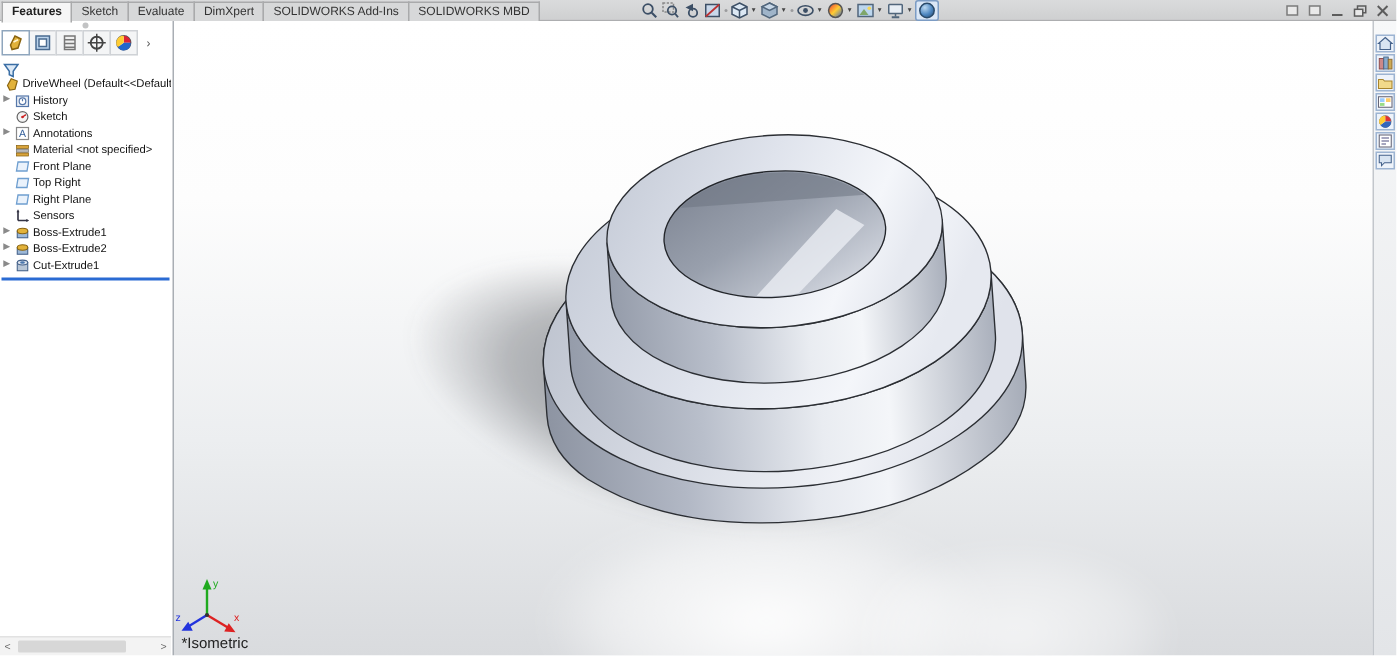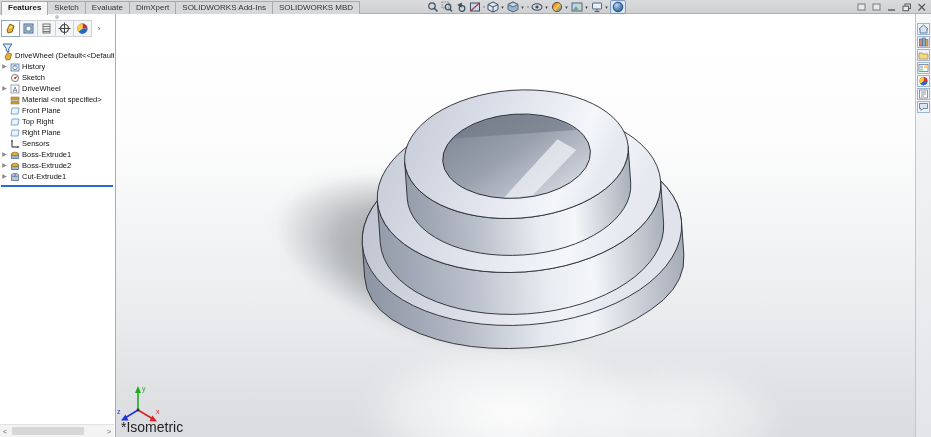--- a/index.html
+++ b/index.html
@@ -45,21 +45,21 @@
   .trow.root{padding-left:2px}
   .rollback{height:2px;background:#2a6bd3;margin:3px 1px 0 1px}
   .hscroll{position:absolute;left:0;bottom:0;right:1px;height:12px;background:#f3f3f3;
     border-top:1px solid #e2e2e2;display:flex;align-items:center}
   .hscroll .arr{width:10px;text-align:center;font-size:7px;color:#666;line-height:11px}
   .hscroll .track{flex:1;height:10px;position:relative}
   .hscroll .thumb{position:absolute;left:2px;top:1px;width:72px;height:8px;background:#d7d7d7;border-radius:1px}
   
   .viewport{position:absolute;left:116px;top:14px;width:799px;height:423px;
     background:linear-gradient(180deg,#ffffff 0%,#fdfdfd 28%,#eceef0 66%,#d9dbde 100%);overflow:hidden}
-  .viewlabel{position:absolute;left:5px;bottom:2px;font-size:14px;color:#222}
+  .viewlabel{position:absolute;left:5px;bottom:2px;font-size:10px;color:#222}
   
   .taskpane{position:absolute;right:0;top:14px;width:16px;bottom:0;
     background:linear-gradient(180deg,#f7f8f9,#e3e5e8);border-left:1px solid #c2c6cb;box-sizing:border-box}
   .tpicons{position:absolute;left:1px;top:9px;display:flex;flex-direction:column;gap:1px}
   .tpicon{width:13px;height:12px;border:1px solid #9db4d2;background:#eef3fa;
     display:flex;align-items:center;justify-content:center;box-sizing:border-box}
 </style>
 </head>
 <body>
 
@@ -285,21 +285,21 @@
     </div>
 
     <div class="trow">
       <span class="arrow">▶</span>
       <span class="ticon">
         <svg width="10" height="10">
             <rect x="1" y="1" width="8" height="8" fill="#fff" stroke="#888" stroke-width="0.8"></rect>
             <text x="5" y="7.6" font-size="7" text-anchor="middle" fill="#335f9a" font-family="Liberation Sans,sans-serif">A</text>
           </svg>
       </span>
-      <span class="tlabel">DriveWheel</span>
+      <span class="tlabel">Annotations</span>
     </div>
 
     <div class="trow">
       <span class="noarrow"></span>
       <span class="ticon">
         <svg width="10" height="10">
             <rect x="1" y="2" width="8" height="2" fill="#d9a43c" stroke="#8a6410" stroke-width="0.5"></rect>
             <rect x="1" y="4.5" width="8" height="2" fill="#bbb" stroke="#777" stroke-width="0.5"></rect>
             <rect x="1" y="7" width="8" height="2" fill="#d9a43c" stroke="#8a6410" stroke-width="0.5"></rect>
           </svg>

